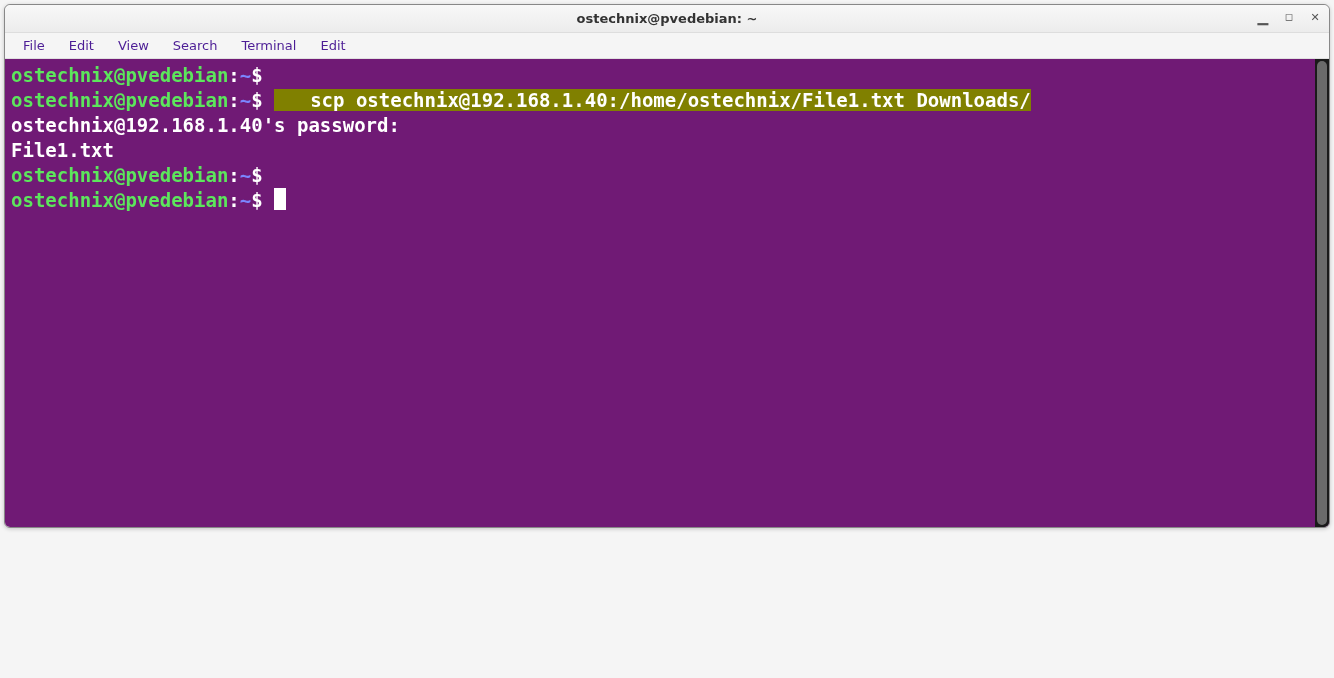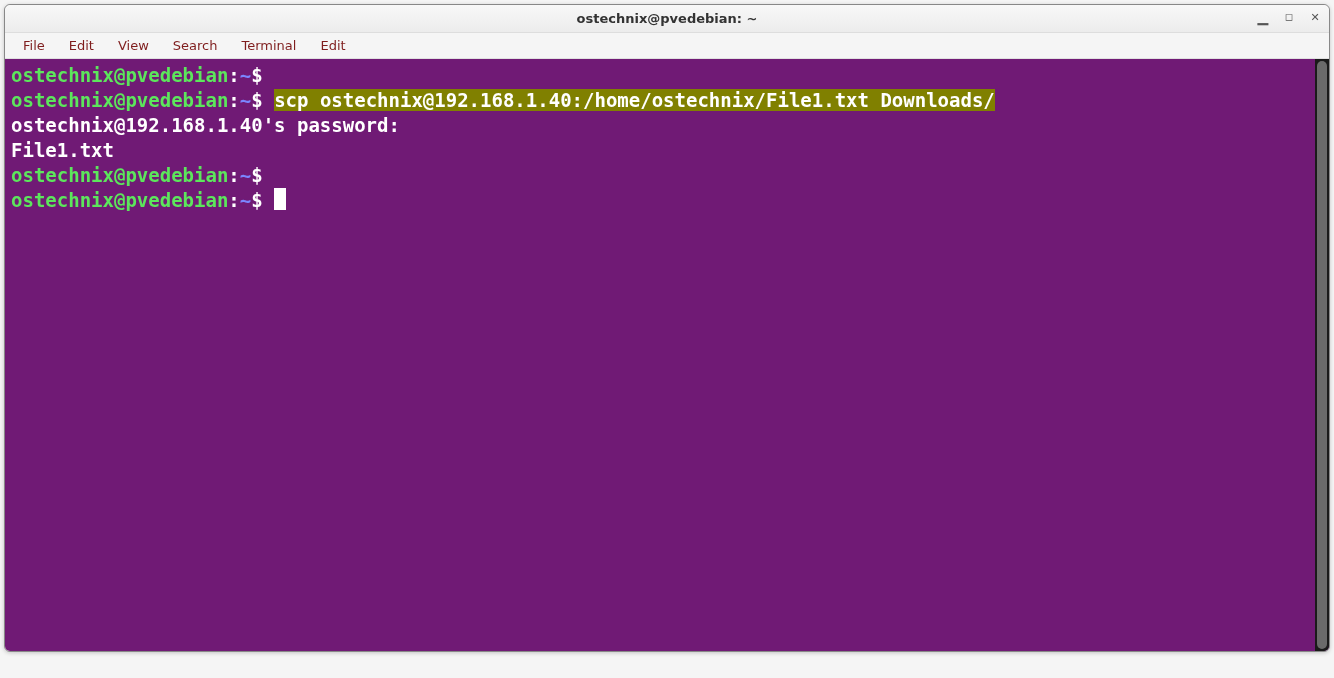--- a/index.html
+++ b/index.html
@@ -9,21 +9,21 @@
     }
     body {
       font-family: "DejaVu Sans", "Liberation Sans", sans-serif;
       background: #f5f5f5;
       width: 1334px;
       height: 678px;
       overflow: hidden;
     }
     .window {
       width: 1326px;
-      height: 648px;
+      height: 524px;
       margin: 4px;
       background: #fff;
       border: 1px solid #888;
       border-radius: 6px;
       display: flex;
       flex-direction: column;
       box-shadow: 0 1px 4px rgba(0,0,0,0.2);
       overflow: hidden;
     }
     .titlebar {
@@ -63,21 +63,21 @@
     }
     .menubar {
       height: 26px;
       background: #f5f5f5;
       display: flex;
       align-items: center;
       padding: 0 8px;
       gap: 4px;
       border-bottom: 1px solid #e0e0e0;
       font-size: 13px;
-      color: #7f1d1d;
+      color: #4c1d95;
     }
     .menu-item {
       padding: 2px 10px;
       cursor: pointer;
     }
     .terminal-area {
       flex: 1;
       background: #701a75;
       padding: 4px 6px;
       font-family: "DejaVu Sans Mono", "Liberation Mono", "Consolas", monospace;
@@ -102,20 +102,21 @@
     }
     .dollar {
       color: #fff;
     }
     .command {
       color: #fff;
     }
     .highlighted {
       background: #808000;
       color: #fff;
+      padding-left: 36px;
     }
     .cursor {
       display: inline-block;
       width: 12px;
       height: 22px;
       background: #fff;
       vertical-align: text-bottom;
       margin-bottom: 1px;
     }
     .scrollbar {

